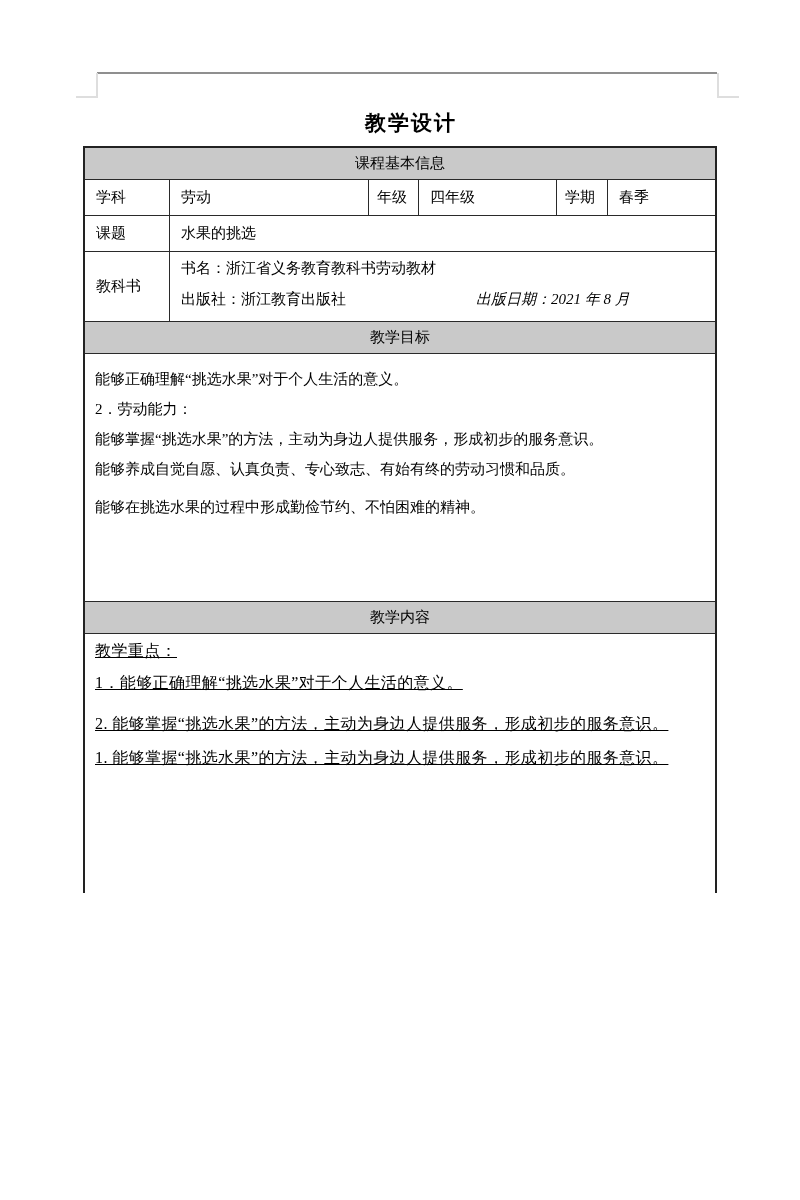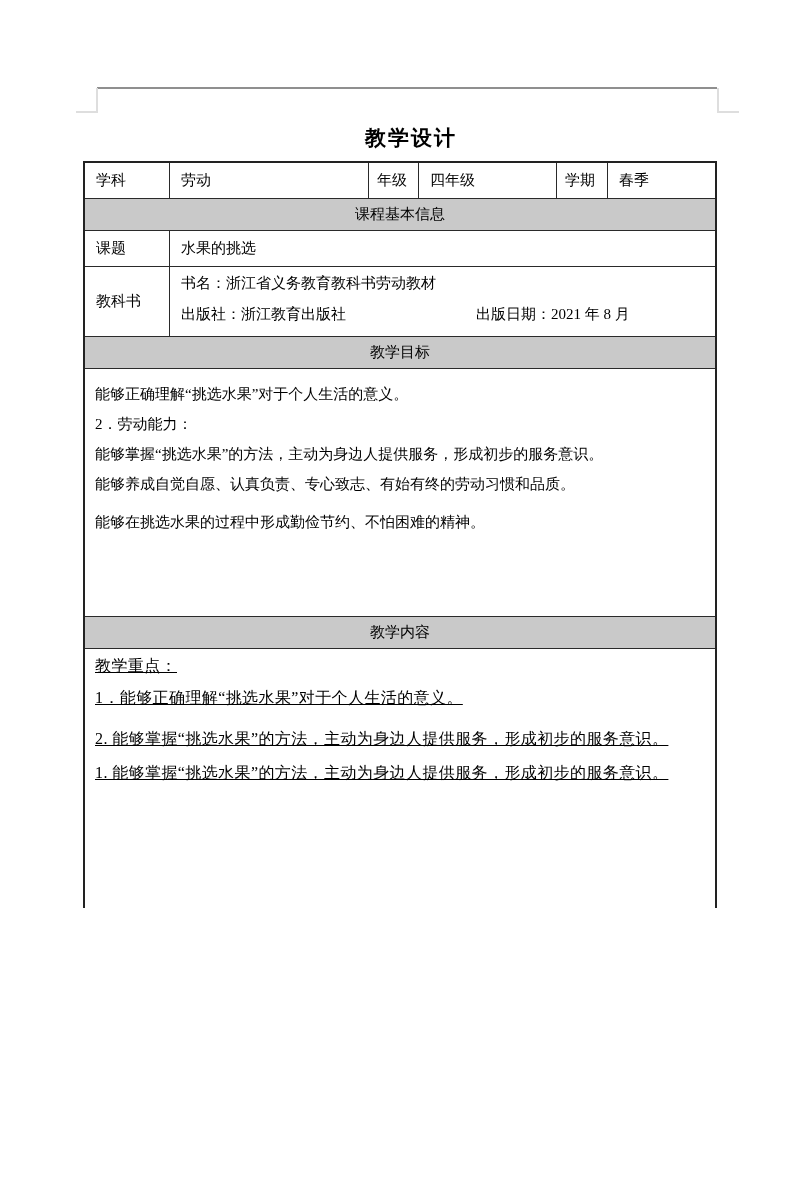--- a/index.html
+++ b/index.html
@@ -1,18 +1,18 @@
 <!DOCTYPE html>
 <html><head>
 <meta charset="utf-8">
 <style>
   * { margin:0; padding:0; box-sizing:border-box; }
   html,body { background:#ffffff; }
   .page {
-    position:relative; width:800px; height:892px; margin:16px auto;
+    position:relative; width:800px; height:892px; margin:1px auto;
     background:#ffffff; overflow:hidden;
     font-family:"Liberation Serif", serif; color:#000;
   }
   
   .top-rule { position:absolute; left:97px; top:71px; width:620px; height:2px; background:#8f8f8f; }
   .corner { position:absolute; }
   .corner.tl { left:76px; top:72px; width:22px; height:25px; border-right:2px solid #dedede; border-bottom:2px solid #dedede; }
   .corner.tr { left:717px; top:72px; width:22px; height:25px; border-left:2px solid #dedede; border-bottom:2px solid #dedede; }
   .corner.bl { left:74px; top:1121px; width:28px; height:22px; border-top:2px solid #dedede; border-right:2px solid #dedede; }
   
@@ -32,21 +32,21 @@
   .h36 { height:36px; }
   .h70 { height:70px; }
   .h248 { height:248px; }
   .h471 { height:471px;text-decoration:underline; }
   .cell { border-right:1px solid #2a2a2a; display:flex; align-items:center; padding-left:11px; }
   .cell.narrow { padding-left:8px; }
   .cell.fill { flex:1; border-right:none; }
   .w85 { width:85px; } .w199 { width:199px; } .w50 { width:50px; } .w138 { width:138px; } .w51 { width:51px; }
   .tbcell { display:block; padding:7px 18px 0 11px; }
   .tb-line2 { position:relative; margin-top:12px; white-space:nowrap; }
-  .tb-line2 .pubdate { position:absolute; left:295px; top:0; }
+  .tb-line2 .pubdate { position:absolute; left:295px; top:0;font-style:italic; }
   .body-cell { display:block; padding:6px 10px 0 10px; }
   .ln { height:22px; line-height:22px; white-space:nowrap; }
   .obj .ln { margin-top:8px; }
   .obj .ln.first { margin-top:0; }
   .obj .ln.gap16 { margin-top:16px; }
   .cnt .ln { font-size:16px; letter-spacing:0.4px; }
   .cnt .mt0 { margin-top:0; } .cnt .mt10 { margin-top:10px; } .cnt .mt19 { margin-top:19px; }
   .cnt .mt6 { margin-top:6px; } .cnt .mt12 { margin-top:12px; }
   
   .stamp { position:absolute; left:436px; top:1004px; width:358px; height:168px; transform:rotate(-1deg); }
@@ -78,31 +78,31 @@
 
   <div class="top-rule"></div>
   <div class="corner tl"></div>
   <div class="corner tr"></div>
   <div class="corner bl"></div>
 
   <div class="title">教学设计</div>
 
   <div class="doc-table">
 
+    <div class="row hdr h32">
+      <span>课程基本信息</span>
+    </div>
+
     <div class="row h36">
       <div class="cell w85">学科</div>
       <div class="cell w199">劳动</div>
       <div class="cell w50 narrow">年级</div>
       <div class="cell w138">四年级</div>
       <div class="cell w51 narrow">学期</div>
       <div class="cell fill">春季</div>
-    </div>
-
-    <div class="row hdr h32">
-      <span>课程基本信息</span>
     </div>
 
     <div class="row h36">
       <div class="cell w85">课题</div>
       <div class="cell fill">水果的挑选</div>
     </div>
 
     <div class="row h70">
       <div class="cell w85">教科书</div>
       <div class="cell fill tbcell">

